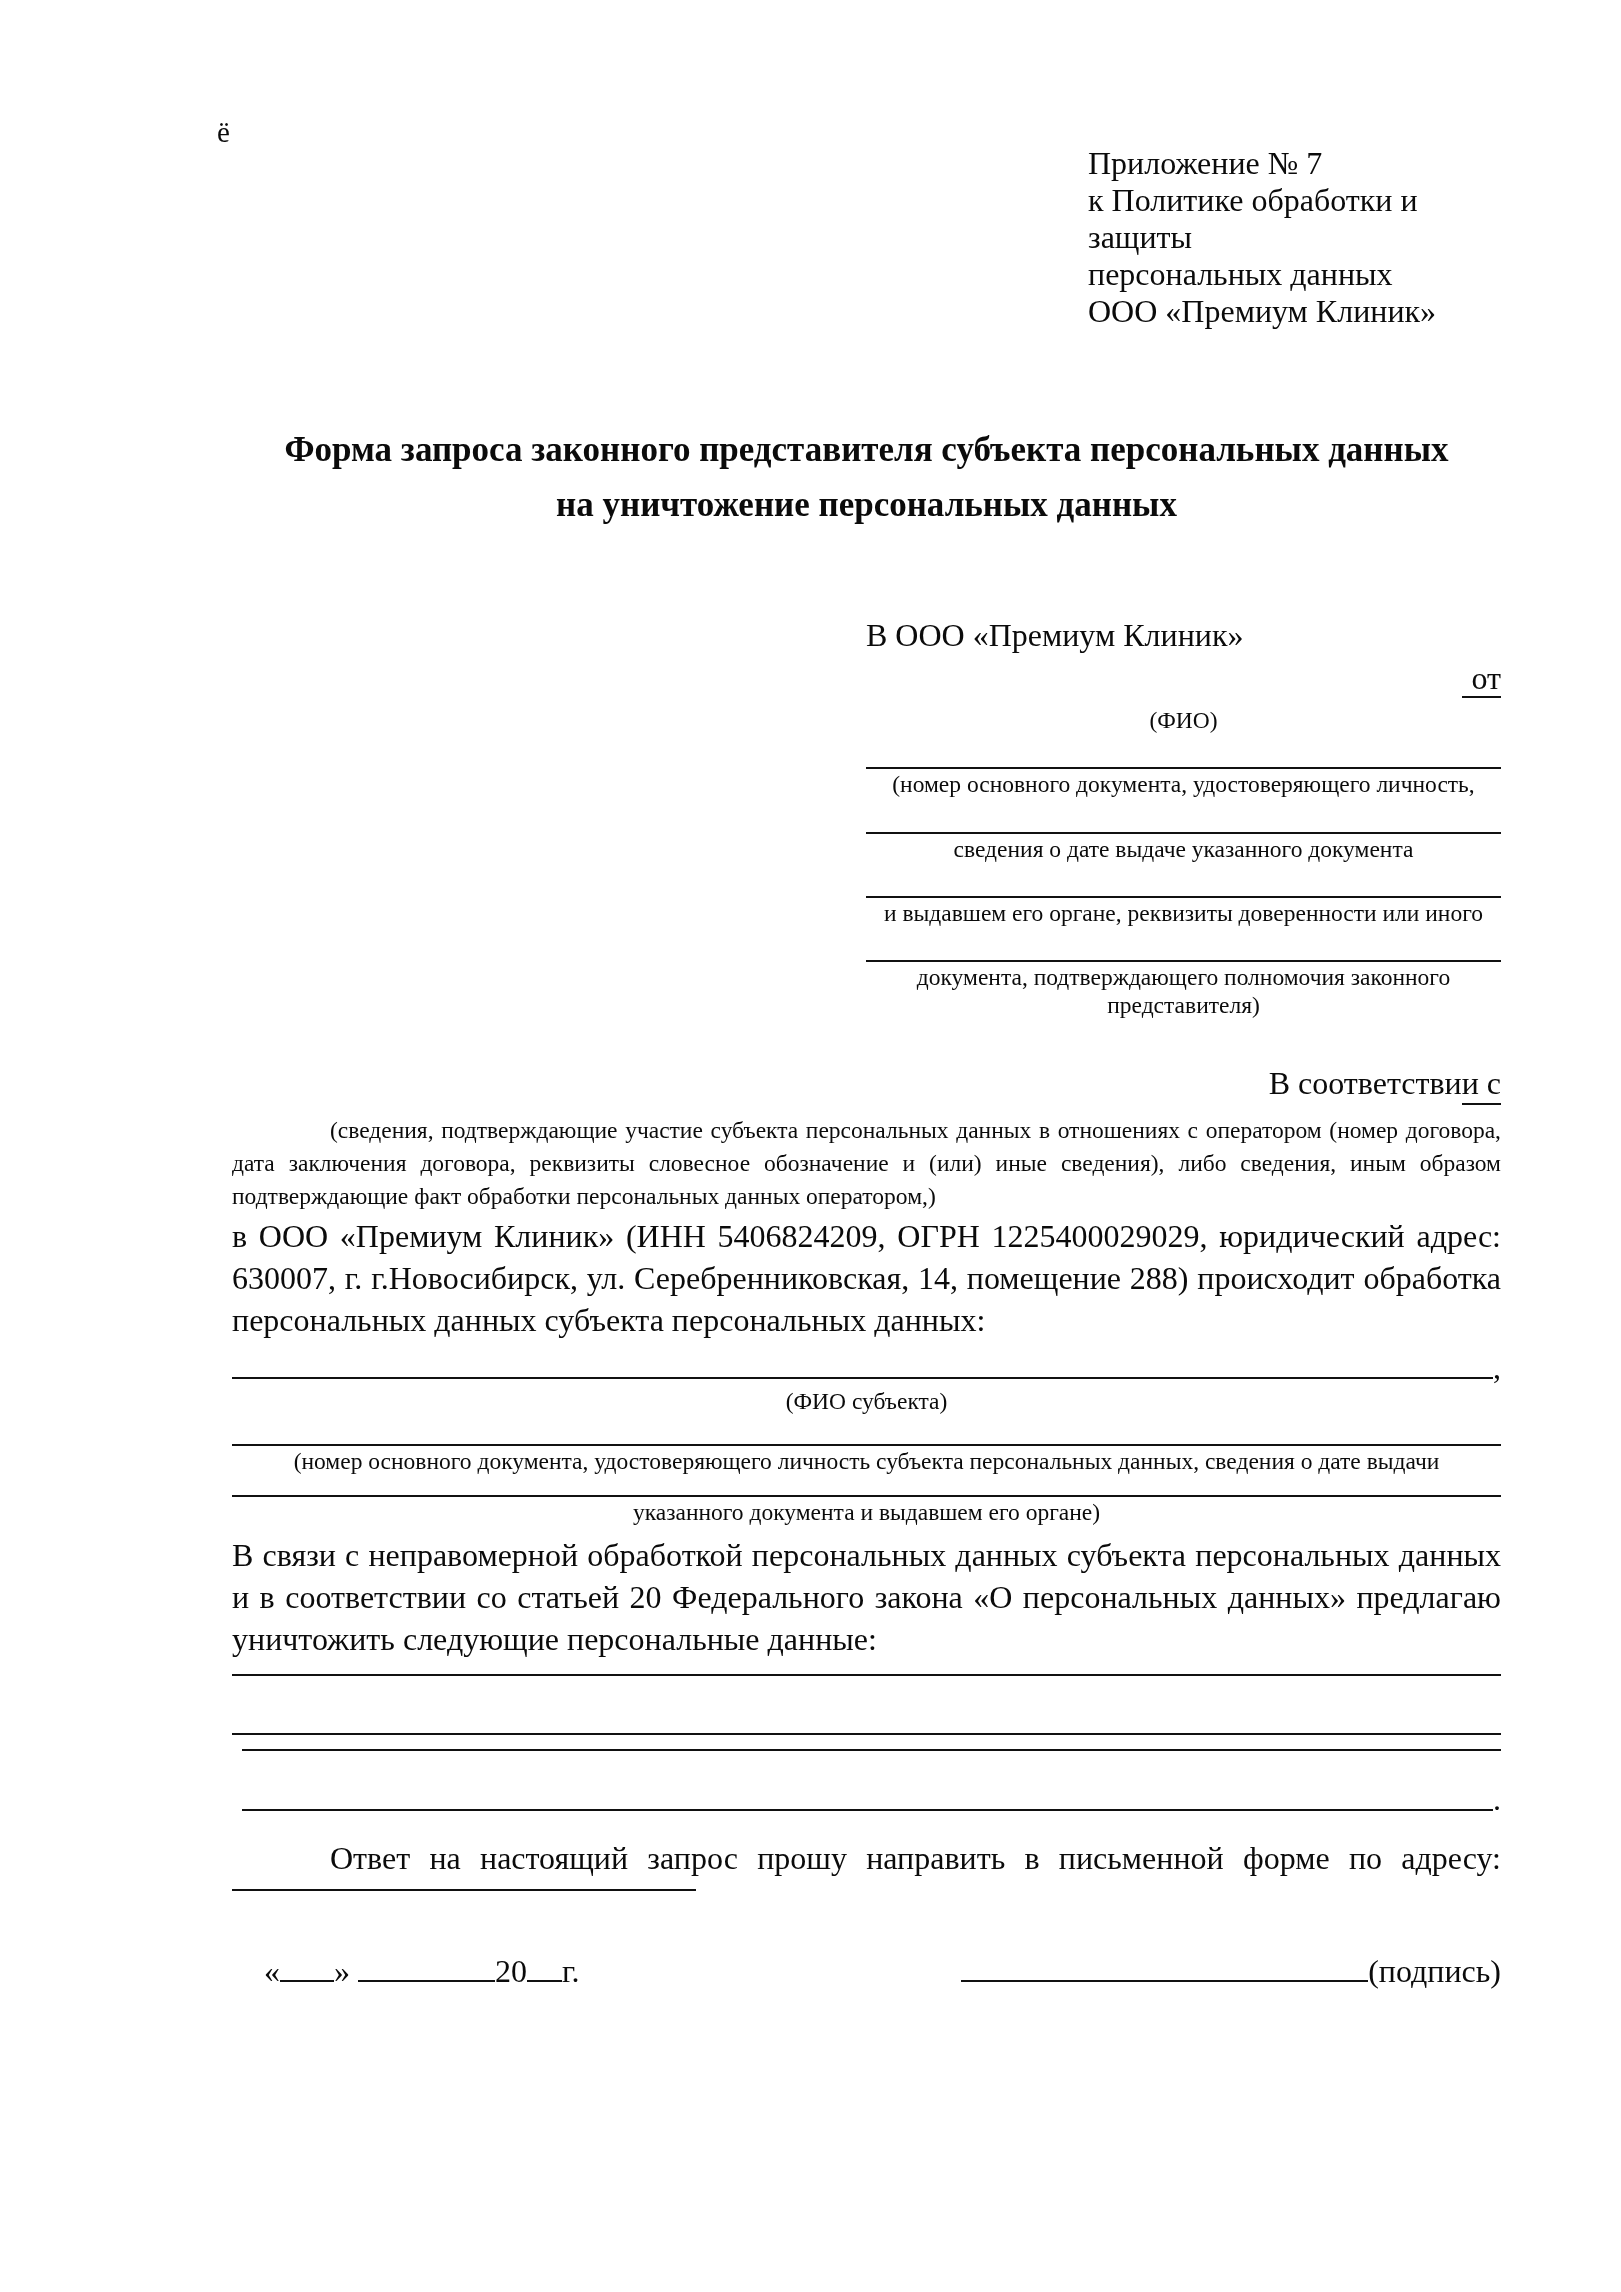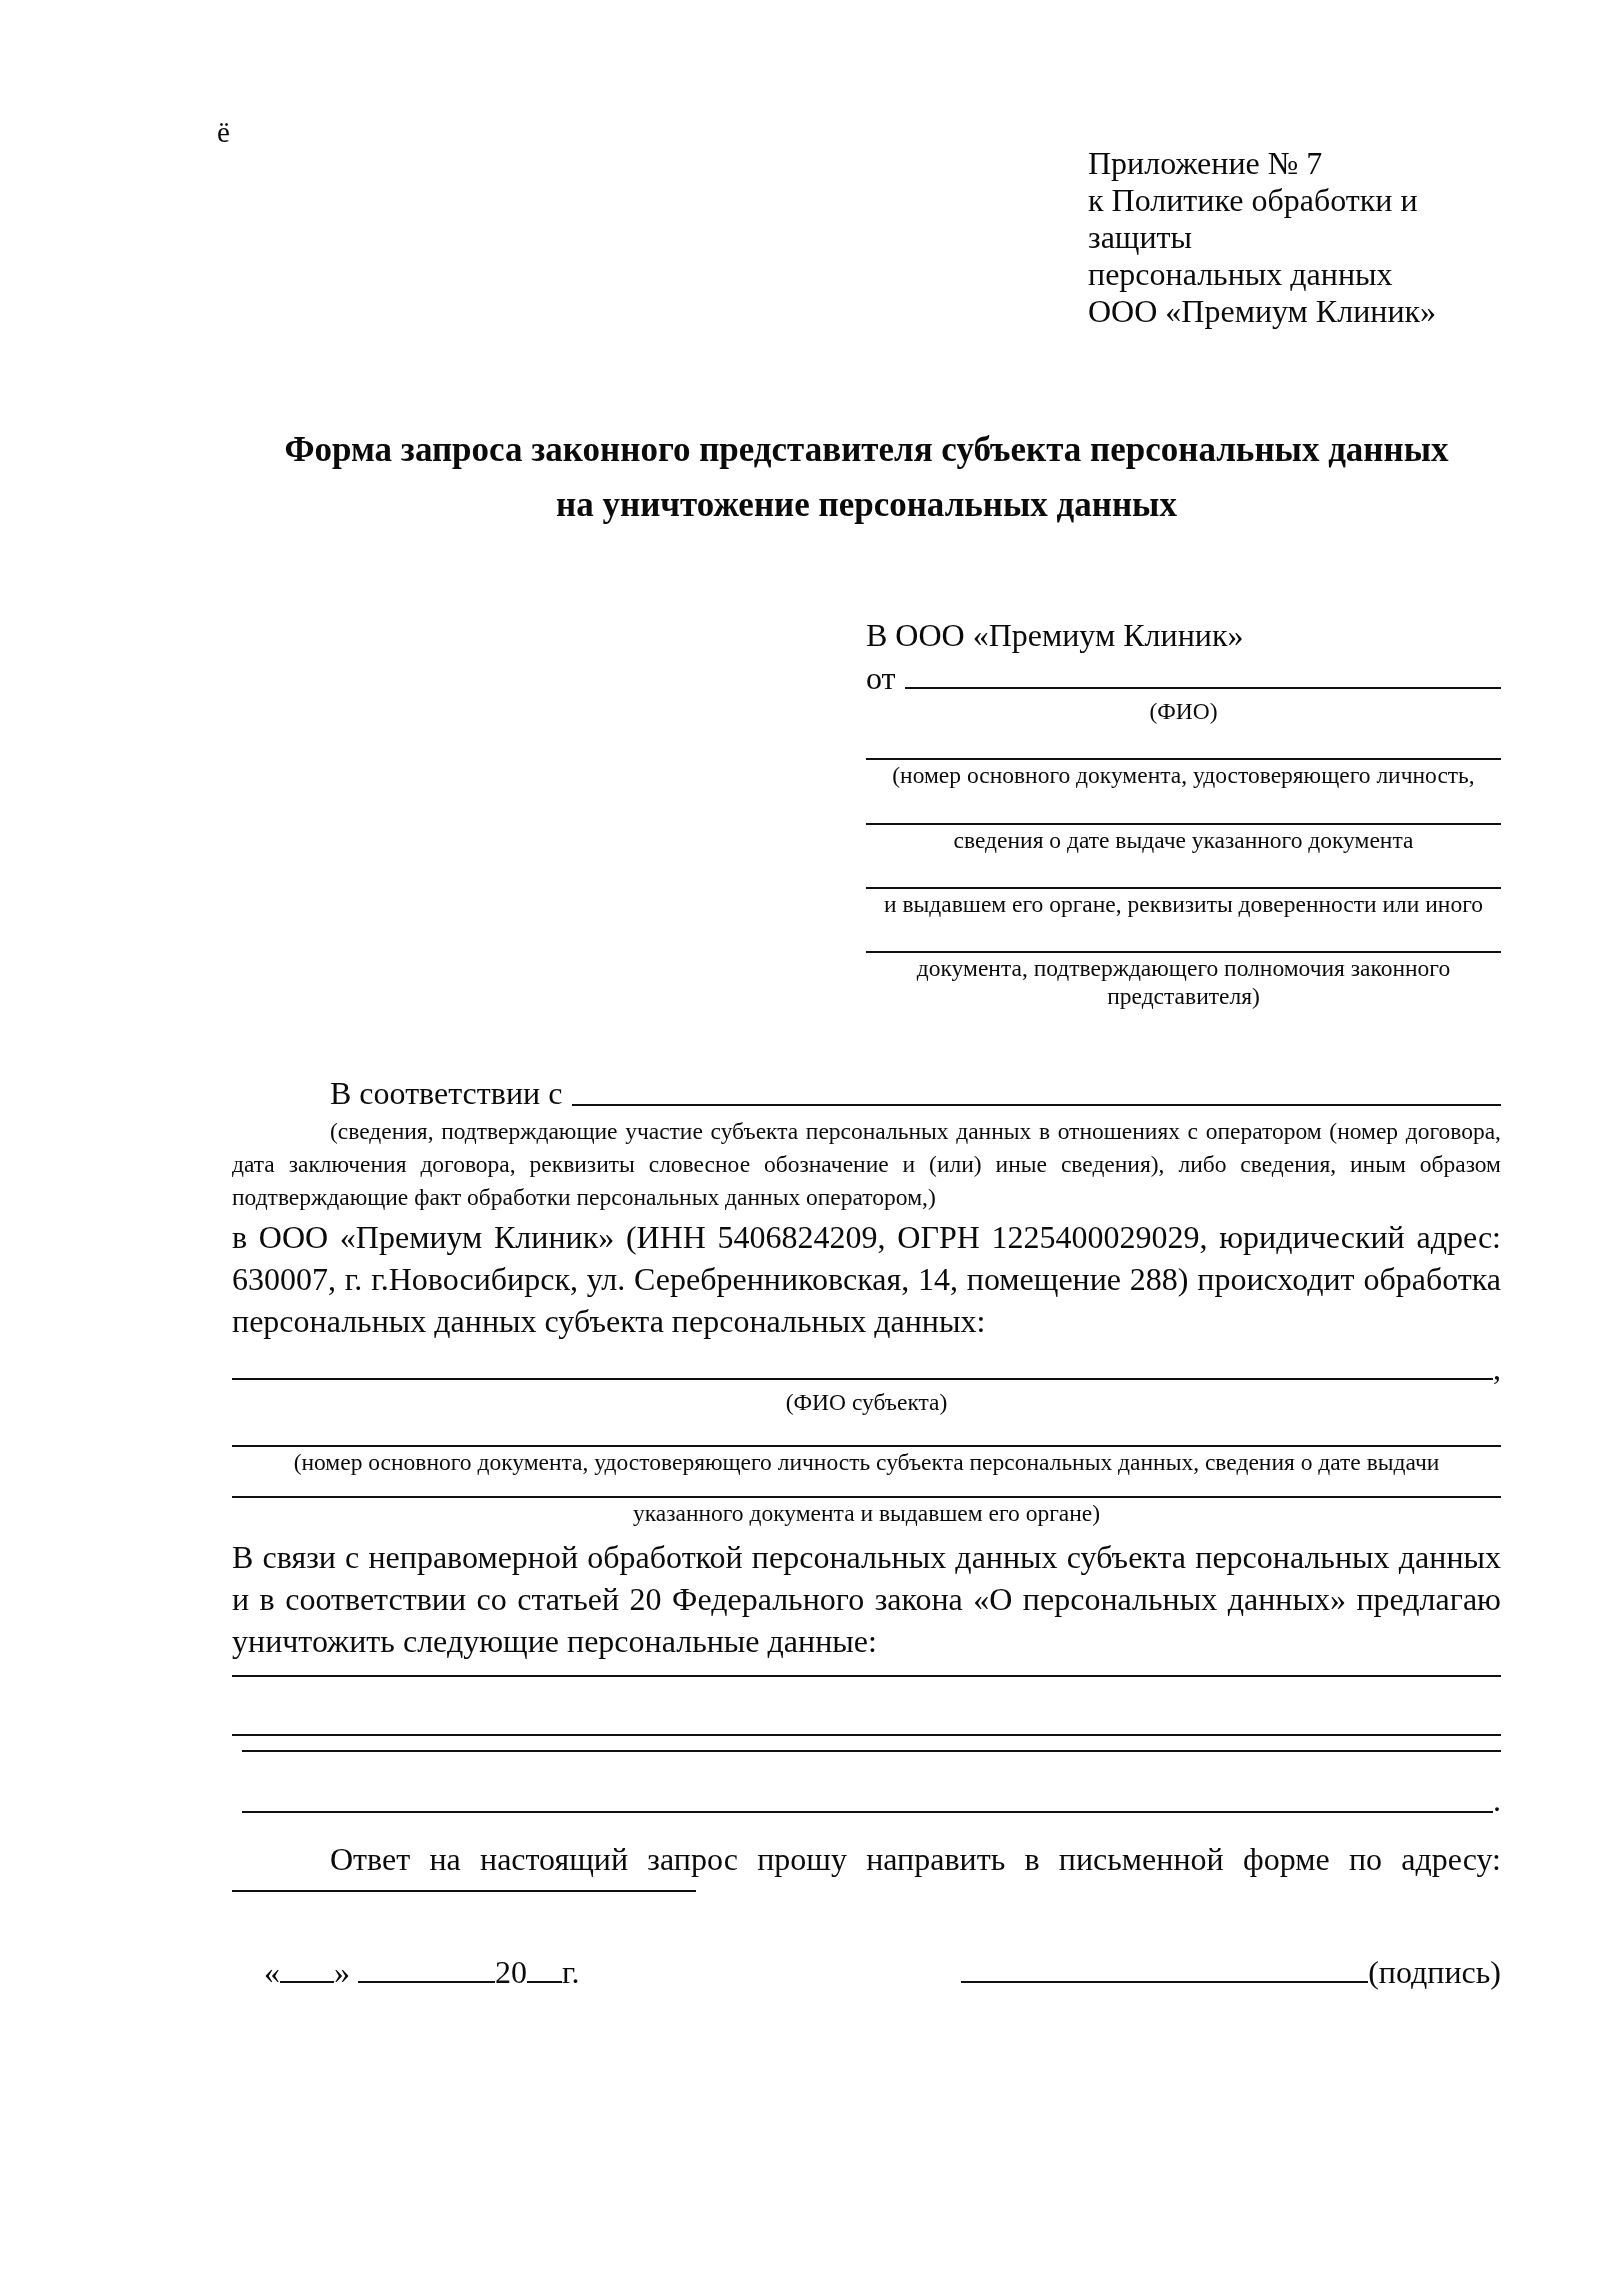--- a/index.html
+++ b/index.html
@@ -20,23 +20,23 @@
   .doc-title{margin-top:92px;text-align:center;font-weight:bold;font-size:35px;line-height:55px;}
   
   .addressee{margin-left:634px;width:635px;margin-top:86px;font-size:32px;line-height:35px;}
   .row{display:flex;align-items:flex-end;}
   .fill{flex:1 1 auto;border-bottom:2.9px solid #111;margin:0 0 6.9px 9.8px;min-width:39px;}
   .hr{border-bottom:2.9px solid #111;height:0;}
   .cap{font-size:23.5px;line-height:27.4px;}
   .center{text-align:center;}
   .addressee .hr{margin-top:33px;}
   .addressee .cap{margin-top:2px;}
-  .addr-from{margin-top:7.8px;}
+  .addr-from{margin-top:7.8px;flex-direction:column;}
   
-  .accordance{margin-top:64px;font-size:32px;line-height:39px;}
+  .accordance{margin-top:45px;font-size:32px;line-height:39px;flex-direction:column;}
   .accordance .label{margin-left:98px;white-space:nowrap;}
   .note{font-size:23.5px;line-height:33px;text-align:justify;text-indent:98px;margin-top:2px;}
   .para{font-size:32px;line-height:42px;text-align:justify;}
   .operator{margin-top:2px;}
   .line-comma{margin-top:7.8px;font-size:32px;}
   .line-comma .fill{margin-left:0;}
   .subject-cap{margin-top:2px;}
   .mt30{margin-top:29px;}
   .mt20{margin-top:19.6px;}
   .unlawful{margin-top:7.8px;}

